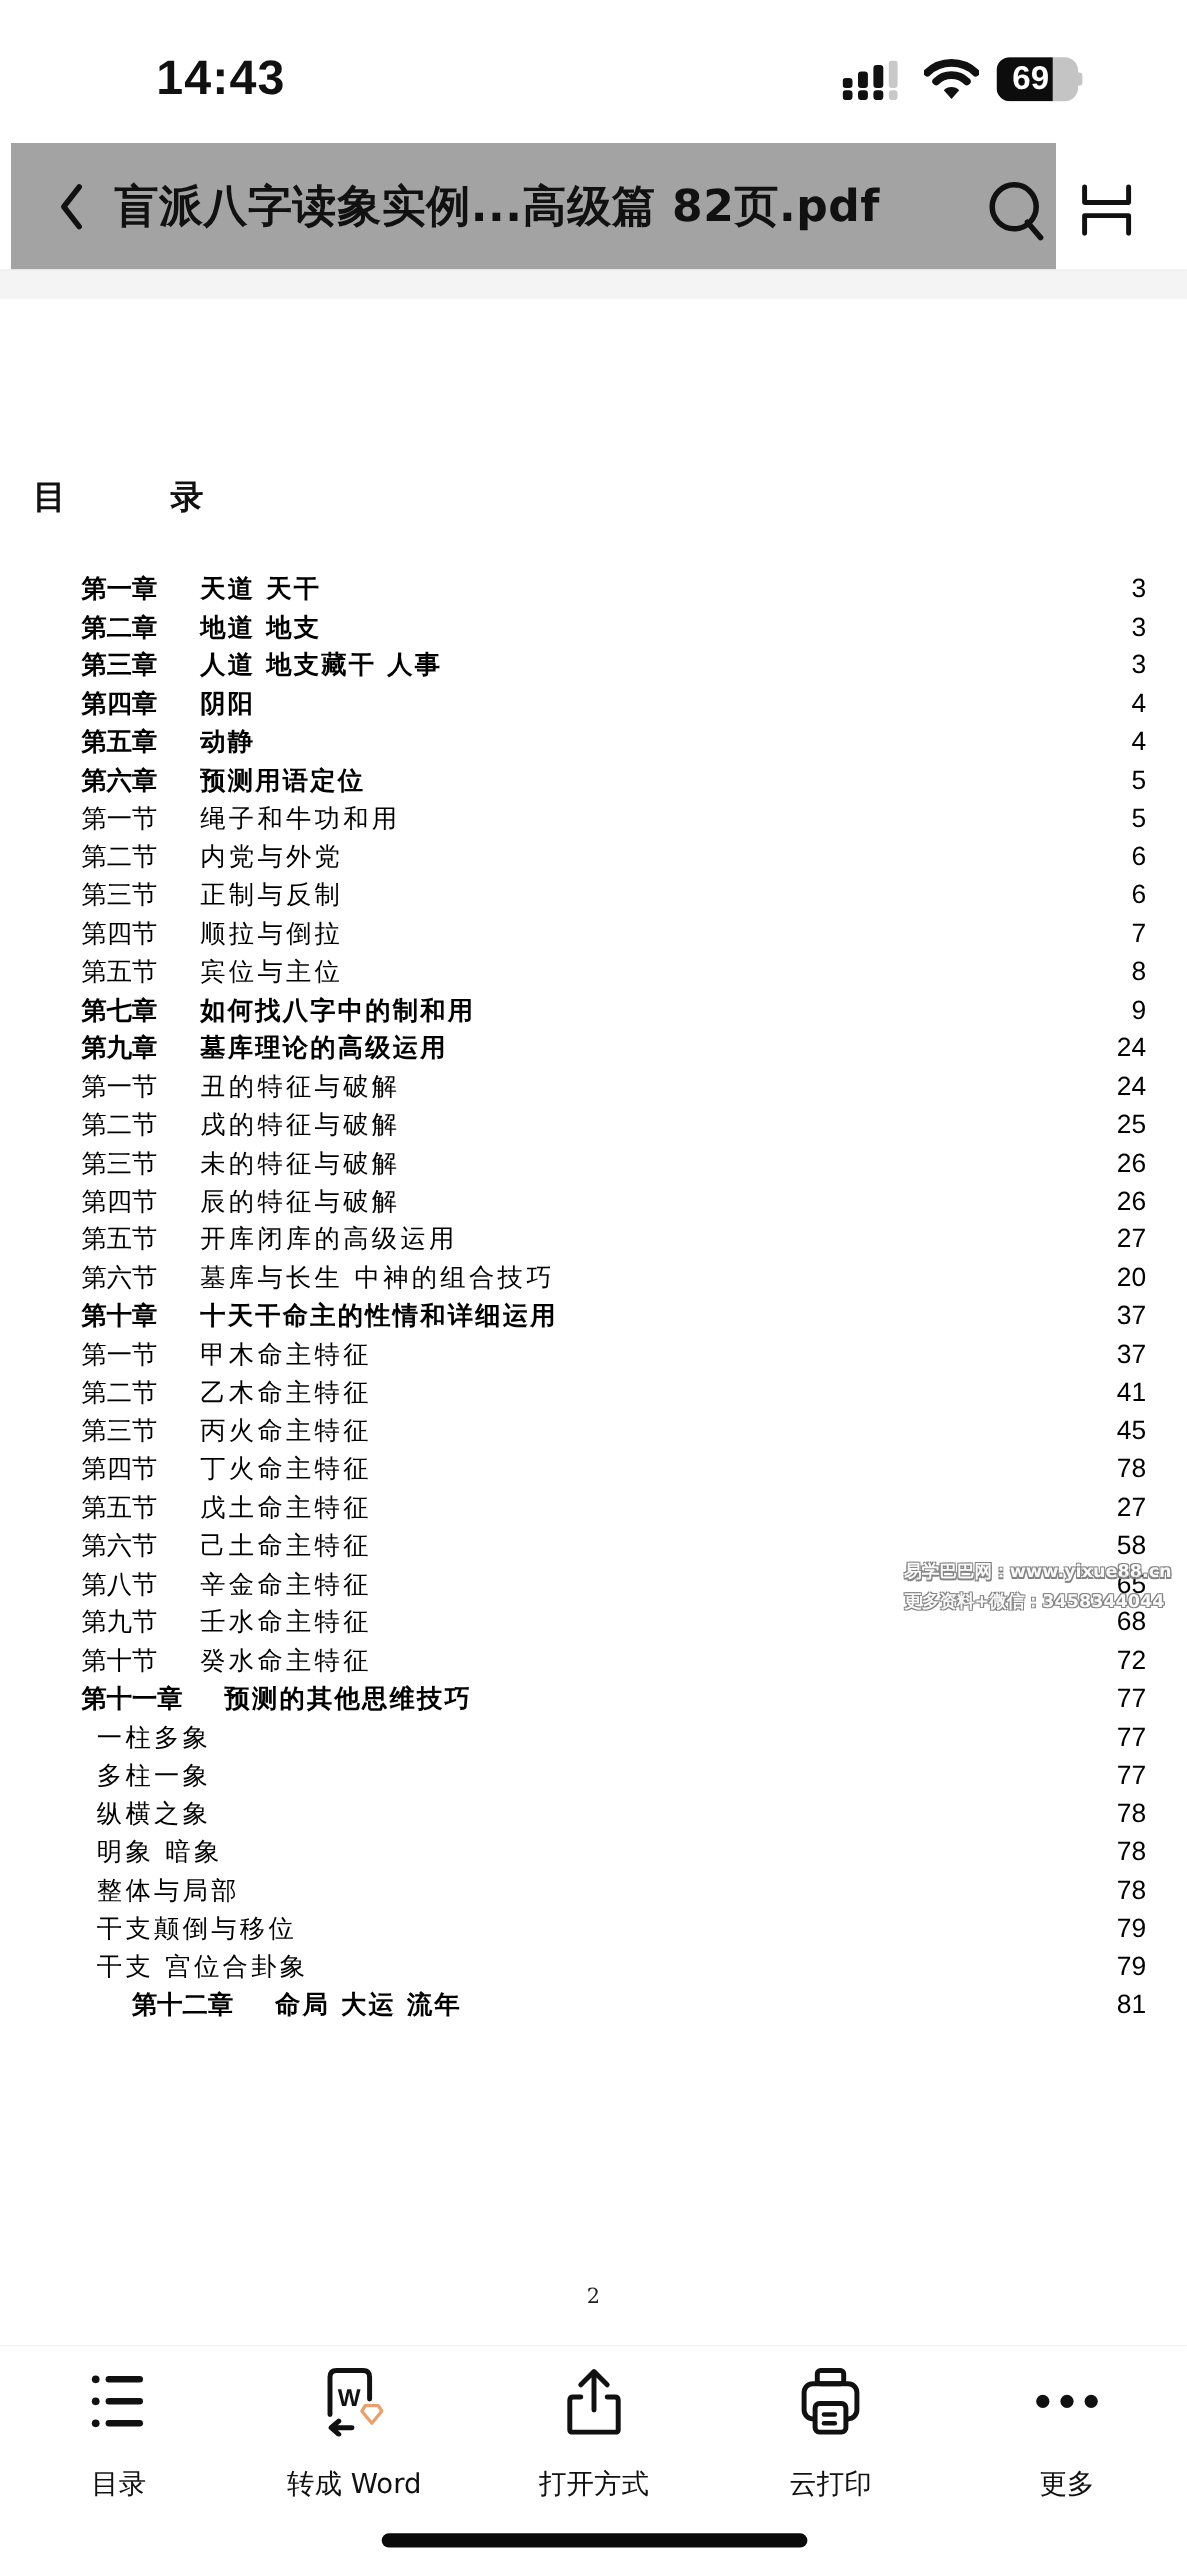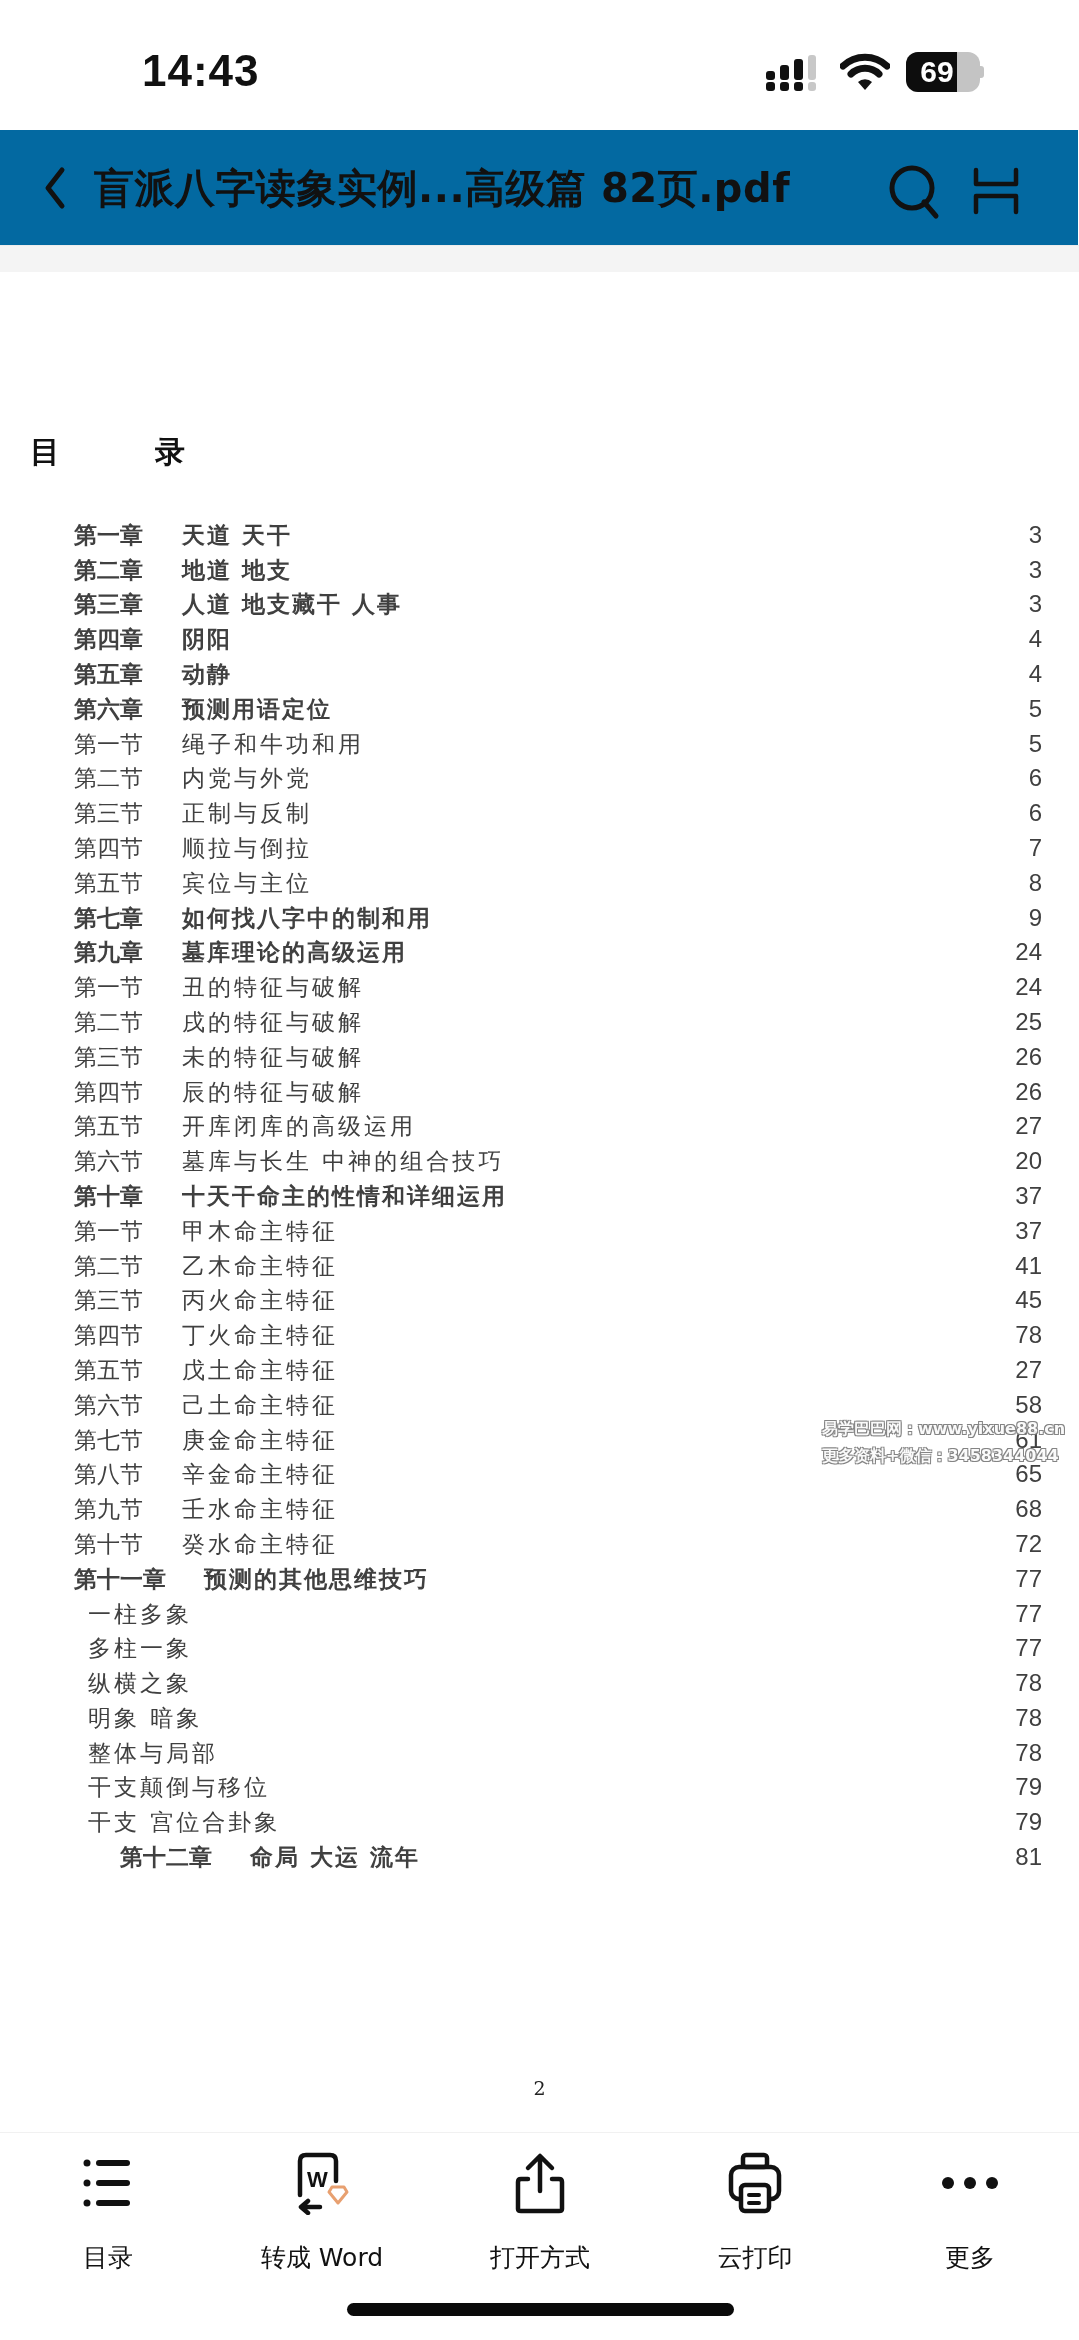--- a/index.html
+++ b/index.html
@@ -11,36 +11,36 @@
   .status-time { position: absolute; left: 142px; top: 46px; font-size: 44px; font-weight: bold; letter-spacing: 1px; color: #111; font-family: "Liberation Sans", sans-serif; }
   .signal { position: absolute; left: 766px; top: 55px; width: 56px; height: 36px; }
   .wifi { position: absolute; left: 840px; top: 52px; width: 50px; height: 40px; }
   .battery { position: absolute; left: 906px; top: 52px; width: 78px; height: 40px; }
   .battery-body { position: absolute; left: 0; top: 0; width: 74px; height: 40px; border-radius: 12px; background: #c4c4c4; overflow: hidden; }
   .battery-fill { position: absolute; left: 0; top: 0; height: 40px; width: 51px; background: #0d0d0d; }
   .battery-text { position: absolute; left: 0; top: 0; width: 62px; height: 52px; line-height: 40px; text-align: center; color: #fff; font-weight: bold; font-size: 30px; font-family: "Liberation Sans", sans-serif; }
   .battery-tip { position: absolute; right: 0; top: 14px; width: 4px; height: 12px; border-radius: 0 3px 3px 0; background: #c4c4c4; }
 
   
-  .nav-bar { position: absolute; top: 130px; left: 0; width: 1078px; height: 115px; background: #0369a1; }
+  .nav-bar { position: absolute; top: 130px; left: 10px; width: 950px; height: 115px; background: #a3a3a3; }
   .back-btn { position: absolute; left: 36px; top: 30px; width: 40px; height: 56px; }
   .doc-title { position: absolute; left: 94px; top: 30px; font-size: 40px; font-weight: bold; color: #111; white-space: nowrap; line-height: 56px; font-family: "DejaVu Sans", sans-serif; letter-spacing: 0.5px; }
   .search-btn { position: absolute; left: 886px; top: 32px; width: 58px; height: 58px; }
   .outline-btn { position: absolute; left: 970px; top: 36px; width: 52px; height: 50px; }
 
   .gray-strip { position: absolute; top: 245px; left: 0; width: 1079px; height: 27px; background: #f4f4f4; border-top: 1px solid #ececec; }
 
   
   .pdf-page { position: absolute; top: 272px; left: 0; width: 1079px; height: 1860px; background: #ffffff; }
   .toc-heading { position: absolute; top: 160px; left: 0; width: 1079px; font-family: "DejaVu Serif", serif; font-size: 30px; font-weight: bold; }
   .toc-heading span { display: inline-block; }
   .toc-heading .h1 { margin-right: 95px; margin-left: 30px; }
 
   .toc { position: absolute; top: 236px; left: 74px; width: 968px; }
-  .toc-row { position: relative; height: 34.8px; line-height: 34.8px; font-family: "DejaVu Serif", serif; font-size: 23px; display: flex; align-items: baseline; white-space: nowrap; color: #404040; }
+  .toc-row { position: relative; height: 34.8px; line-height: 34.8px; font-family: "DejaVu Serif", serif; font-size: 23px; display: flex; align-items: baseline; white-space: nowrap; color: #000000; }
   .toc-row.chapter { font-weight: bold; }
   .toc-row .num { display: inline-block; width: 108px; flex: 0 0 auto; }
   .toc-row.indent .num { width: 0; }
   .toc-row.indent { padding-left: 14px; }
   .toc-row .title { flex: 0 0 auto; letter-spacing: 3px; padding-right: 4px; }
   .toc-row.chapter .title { letter-spacing: 2px; }
   .toc-row .leader { flex: 1 1 auto; height: 34.8px; background-image: radial-gradient(circle, #111 1.6px, transparent 1.9px); background-size: 11px 34.8px; background-repeat: repeat-x; background-position: right 22px; margin: 0 2px; }
   .toc-row .page { flex: 0 0 auto; font-family: "Liberation Sans", sans-serif; font-weight: normal; font-size: 24px; min-width: 14px; text-align: right; }
 
   .watermark { position: absolute; top: 1143px; left: 822px; width: 250px; font-family: "DejaVu Sans", sans-serif; font-size: 16px; line-height: 27px; color: #fafafa; font-weight: bold;
@@ -256,26 +256,20 @@
         <span class="leader"></span>
         <span class="page">27</span>
       </div>
       <div class="toc-row">
         <span class="num">第六节</span>
         <span class="title">己土命主特征</span>
         <span class="leader"></span>
         <span class="page">58</span>
       </div>
       <div class="toc-row">
-        <span class="num">第七节</span>
-        <span class="title">庚金命主特征</span>
-        <span class="leader"></span>
-        <span class="page">61</span>
-      </div>
-      <div class="toc-row">
         <span class="num">第八节</span>
         <span class="title">辛金命主特征</span>
         <span class="leader"></span>
         <span class="page">65</span>
       </div>
       <div class="toc-row">
         <span class="num">第九节</span>
         <span class="title">壬水命主特征</span>
         <span class="leader"></span>
         <span class="page">68</span>

